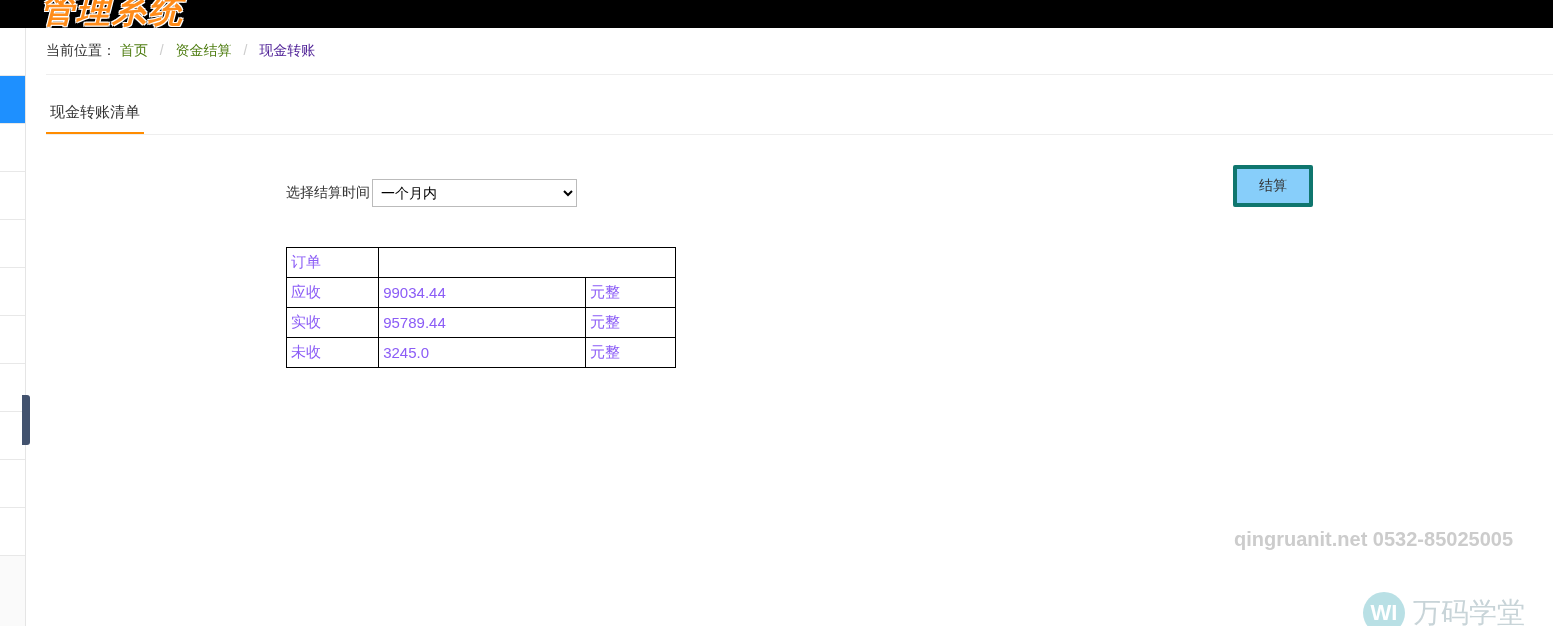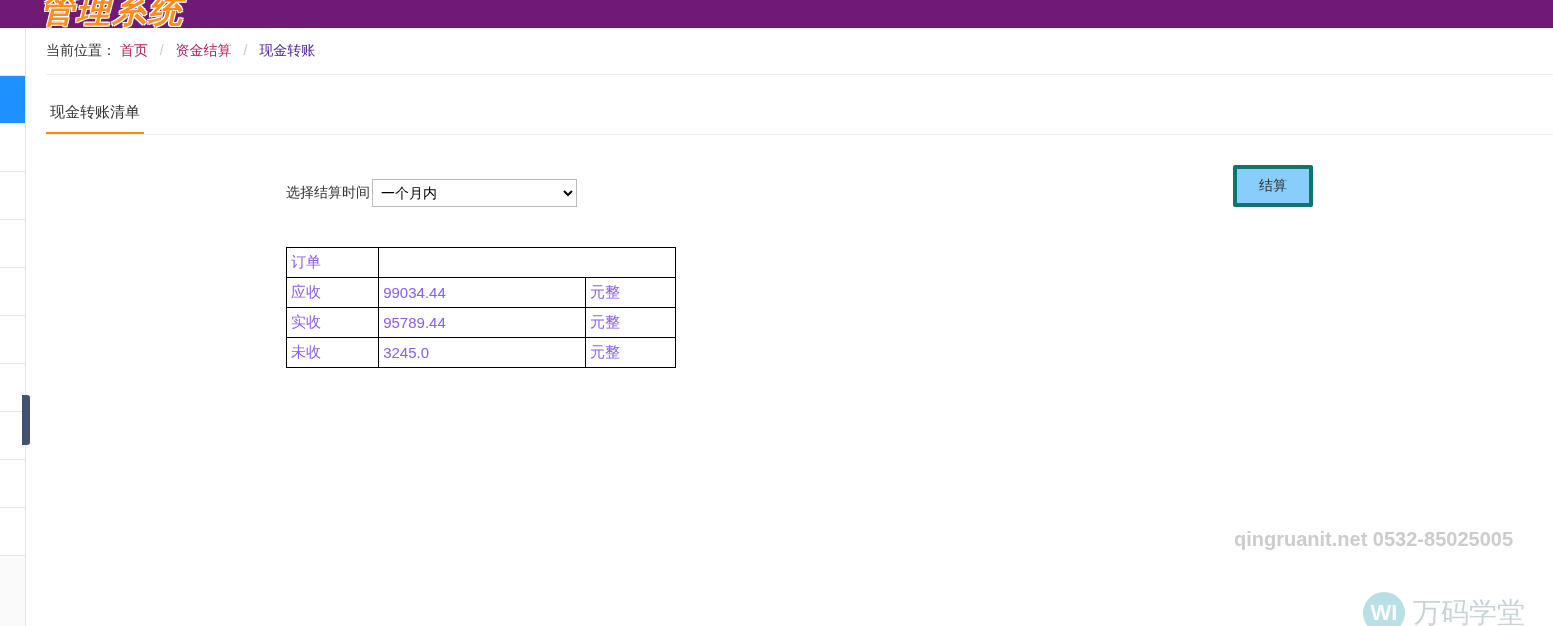--- a/index.html
+++ b/index.html
@@ -10,21 +10,21 @@
     body {
       font-family: "Microsoft YaHei", Arial, sans-serif;
       font-size: 14px;
       background: #fff;
       width: 1553px;
       height: 626px;
       position: relative;
       overflow: hidden;
     }
     .header-bar {
-      background: #701a75;
+      background: #000000;
       height: 28px;
       width: 100%;
       position: relative;
     }
     .header-logo {
       position: absolute;
       top: -12px;
       left: 40px;
       font-size: 34px;
       font-weight: bold;
@@ -59,21 +59,21 @@
     .breadcrumb {
       padding: 14px 0;
       border-bottom: 1px solid #eee;
       font-size: 14px;
       color: #666;
     }
     .breadcrumb .label {
       color: #333;
     }
     .breadcrumb a {
-      color: #be185d;
+      color: #4d7c0f;
       text-decoration: none;
       cursor: pointer;
     }
     .breadcrumb .sep {
       margin: 0 8px;
       color: #ccc;
     }
     .breadcrumb .current {
       color: #4c1d95;
       font-family: Liberation Mono, monospace;

